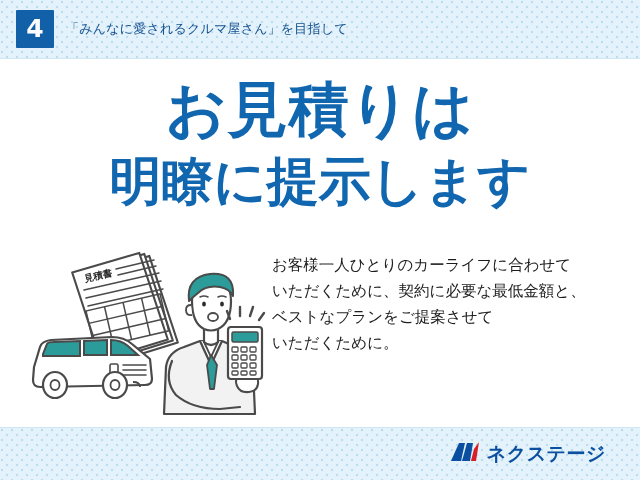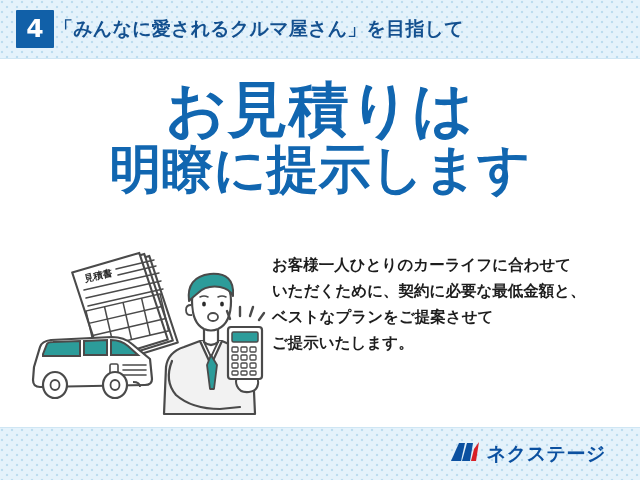--- a/index.html
+++ b/index.html
@@ -58,23 +58,24 @@
     color: #ffffff;
     font-size: 25px;
     font-weight: bold;
     line-height: 38px;
     text-align: center;
     letter-spacing: 0;
     flex: none;
     border-radius: 1px;
   }
   #header-title {
+    margin-left: 12px;
     color: #13508f;
-    font-size: 19px;
-    font-weight: bold;
+    font-size: 13px;
+    font-weight: normal;
     letter-spacing: 0.2px;
     white-space: nowrap;
   }
 
   
   #main {
     position: absolute;
     top: 59px;
     left: 0;
     width: 640px;
@@ -91,33 +92,33 @@
     text-align: center;
     color: #1166b0;
     font-weight: bold;
     letter-spacing: 1px;
     line-height: 1.0;
   }
   .headline-line {
     display: block;
     font-size: 60px;
   }
-  #headline-line1 { margin-bottom: 4px; }
+  #headline-line1 { margin-bottom: 16px; }
   #headline-line2 { font-size: 52px; letter-spacing: 0px; }
 
   
   #body-copy {
     position: absolute;
     top: 193px;
     left: 272px;
     width: 360px;
     color: #1d1d1d;
     font-size: 15.5px;
     line-height: 26px;
-    font-weight: 700;
+    font-weight: 400;
   }
   #body-copy p {
     margin: 0;
     white-space: nowrap;
   }
 
   
   #illustration {
     position: absolute;
     top: 190px;
@@ -283,21 +284,21 @@
           <line x1="226" y1="67" x2="229" y2="58"></line>
           <line x1="235" y1="71" x2="240" y2="64"></line>
         </g>
       </svg>
     </div>
 
     <div id="body-copy">
       <p>お客様一人ひとりのカーライフに合わせて</p>
       <p>いただくために、契約に必要な最低金額と、</p>
       <p>ベストなプランをご提案させて</p>
-      <p>ご提示いたします。</p>
+      <p>いただくために。</p>
     </div>
 
   </div>
 
   <div id="footer-band" class="dotband"></div>
   <div id="footer-inner">
     <div id="brand-lockup">
       <span>
         <svg width="30" height="24" viewBox="0 0 30 24" xmlns="http://www.w3.org/2000/svg">
           <path d="M1 21 L9 3 L15 3 L11 21 Z" fill="#0b50a0"></path>

